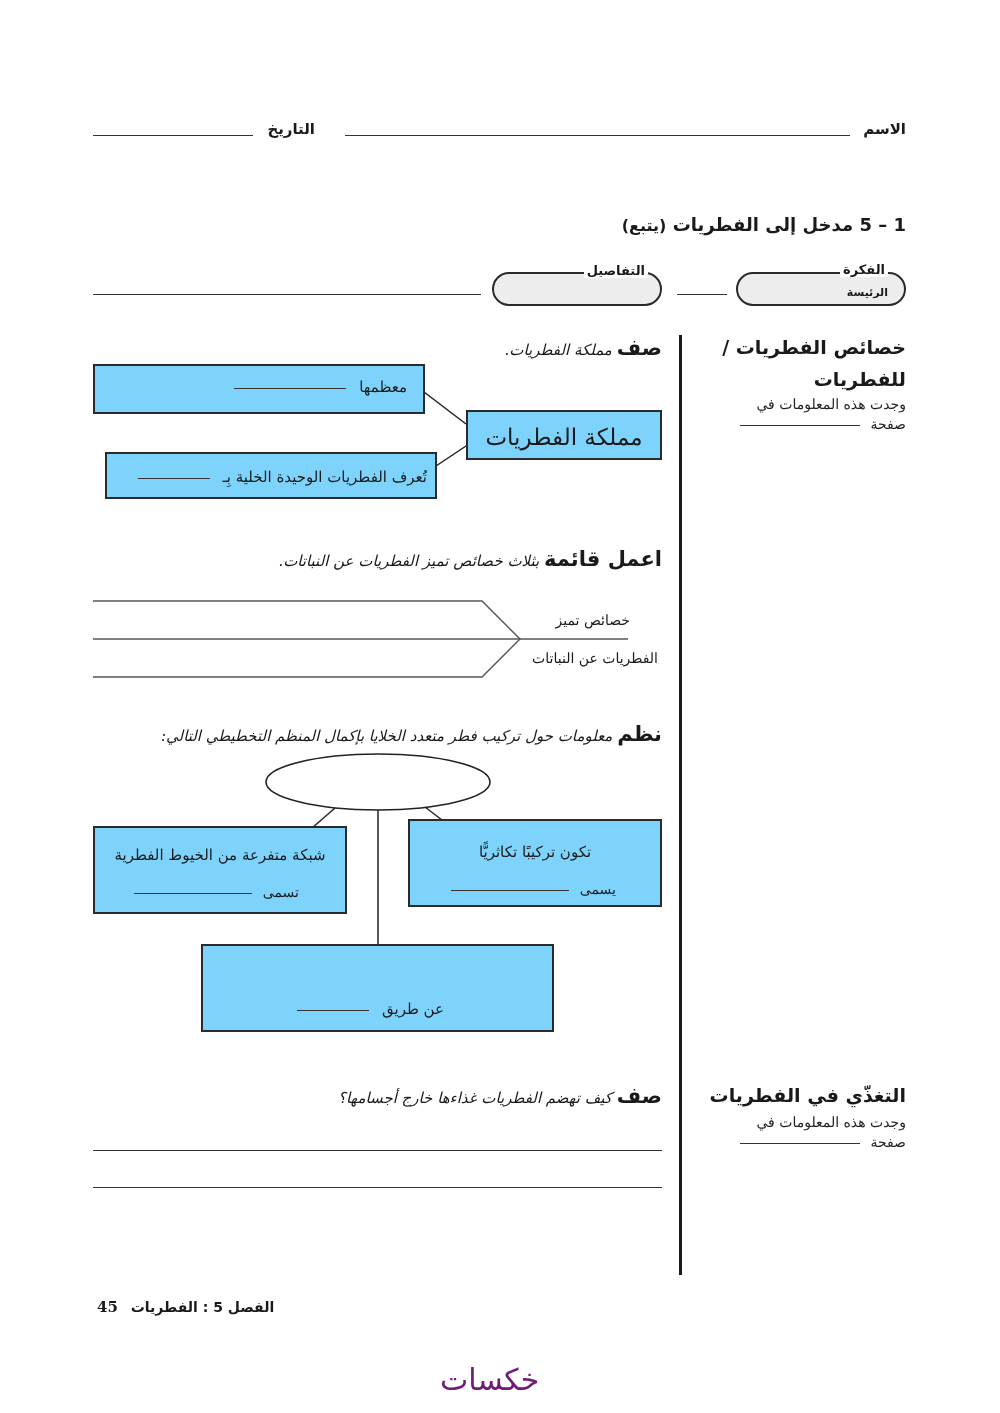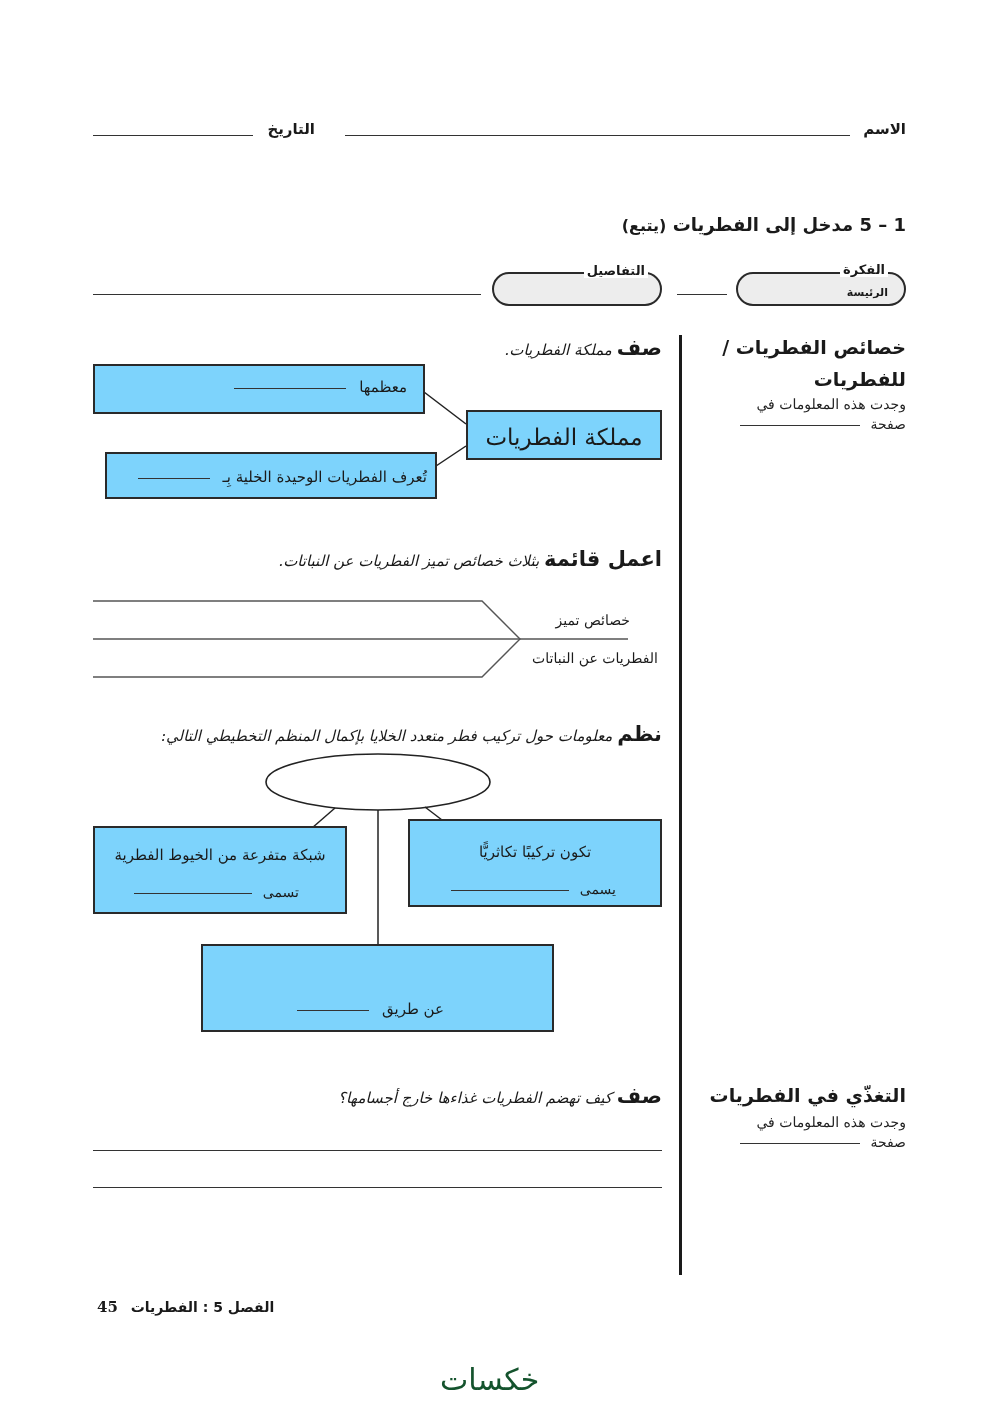--- a/index.html
+++ b/index.html
@@ -24,21 +24,21 @@
   .pill-label { position:absolute; font-size:13px; font-weight:bold; background:#fff; padding:0 3px; line-height:14px; letter-spacing:1px; }
 
   .side-title { font-size:19px; font-weight:bold; line-height:34px; text-align:right; }
   .side-note { font-size:14px; line-height:20px; text-align:right; color:#222; }
 
   .instr { font-size:15px; text-align:right; }
   .instr b { font-size:21px; }
   .box-text { font-size:15px; text-align:right; }
   .center-text { text-align:center; }
   svg { position:absolute; left:0; top:0; overflow:visible; }
-  .watermark { font-size:30px; color:#14532d; letter-spacing:2px; }
+  .watermark { font-size:30px; color:#701a75; letter-spacing:2px; }
 </style>
 </head>
 <body>
 
 <div class="abs rtl hdr-label" style="right:94px;">الاسم</div>
 <div class="line" style="left:345px; width:505px; top:135px;"></div>
 <div class="abs rtl hdr-label" style="right:685px;">التاريخ</div>
 <div class="line" style="left:93px; width:160px; top:135px;"></div>
 
 <div class="abs rtl" style="right:94px; top:214px; font-size:18px; font-weight:bold;">

